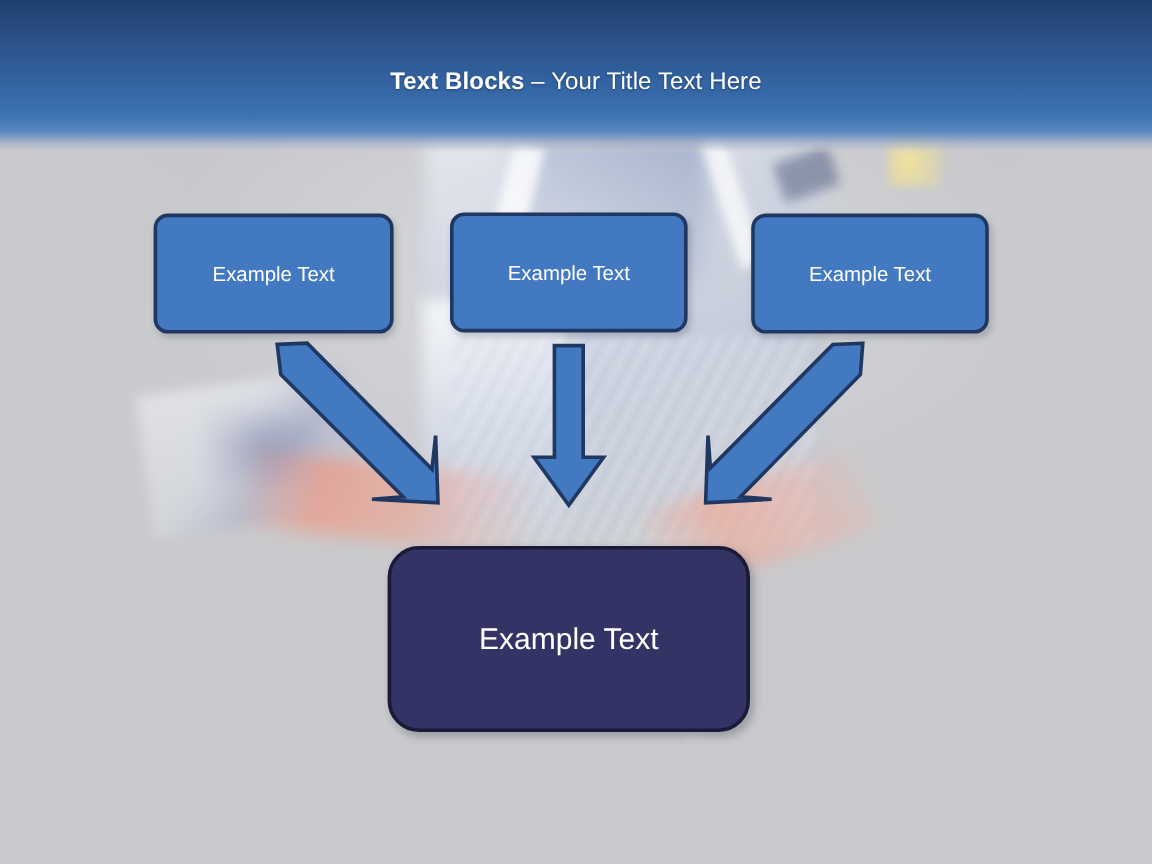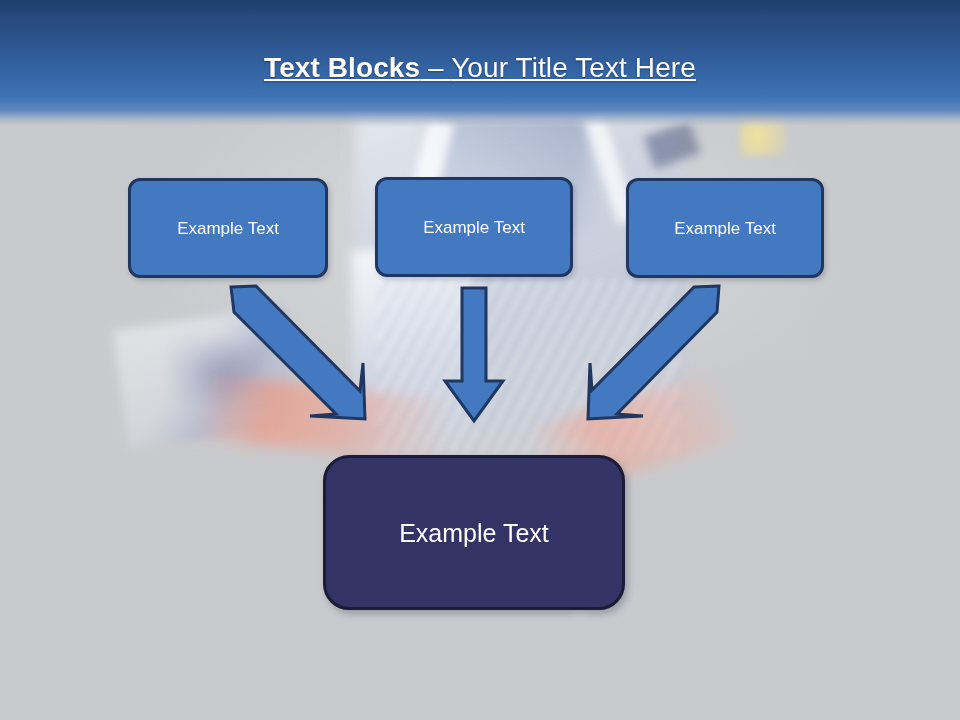--- a/index.html
+++ b/index.html
@@ -215,26 +215,25 @@
         rgba(201,202,205,0.25) 98%,
         rgba(201,202,205,0) 100%);
   }
   .header-title {
     position: absolute;
     left: 0;
     right: 0;
     top: 50px;
     text-align: center;
     color: #ffffff;
-    font-size: 28px;
+    font-size: 20px;
     line-height: 36px;
     letter-spacing: 0.1px;
     white-space: nowrap;
     text-shadow: 0 1px 2px rgba(10,30,60,0.45);
-    text-decoration: underline;
   }
   .header-title .strong {
     font-weight: bold;
   }
   .header-title .light {
     font-weight: normal;
   }
 
   
   .top-box {

